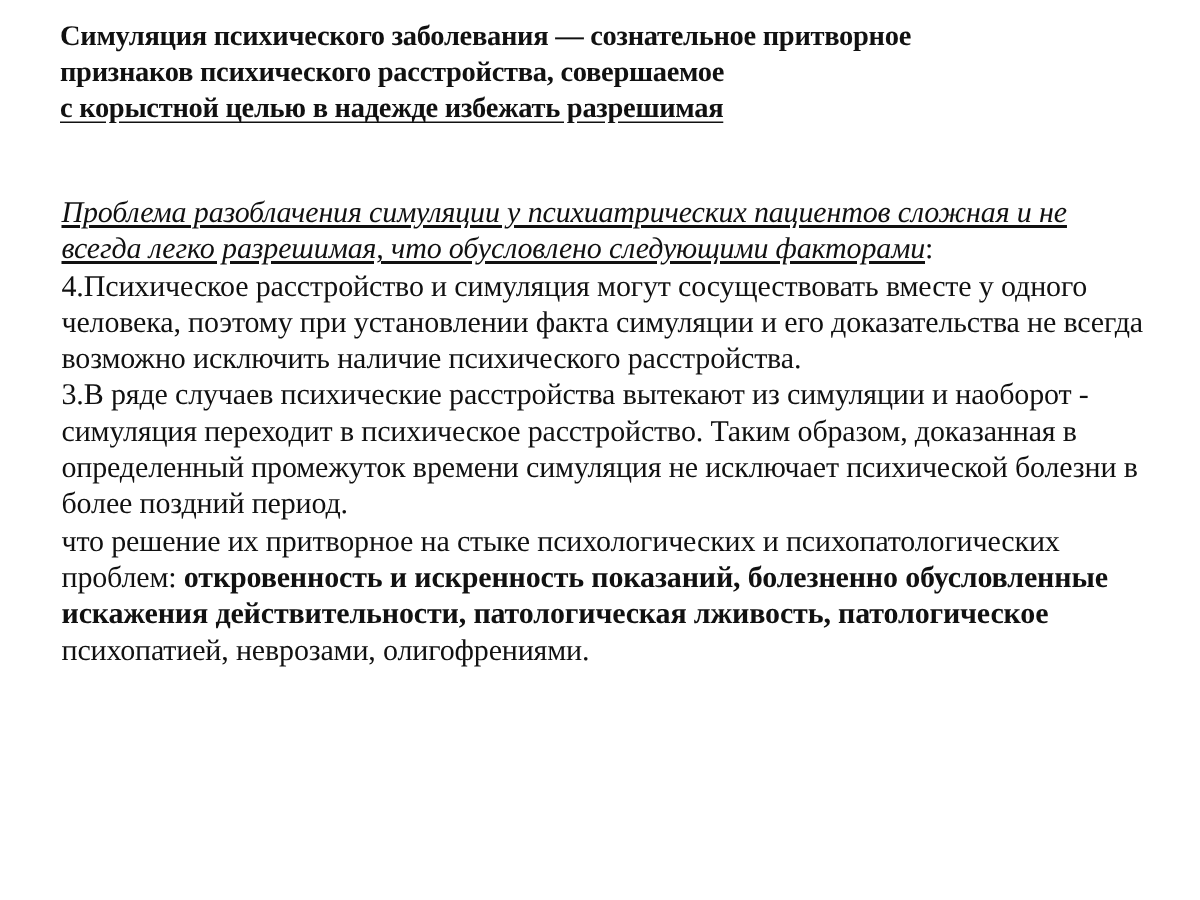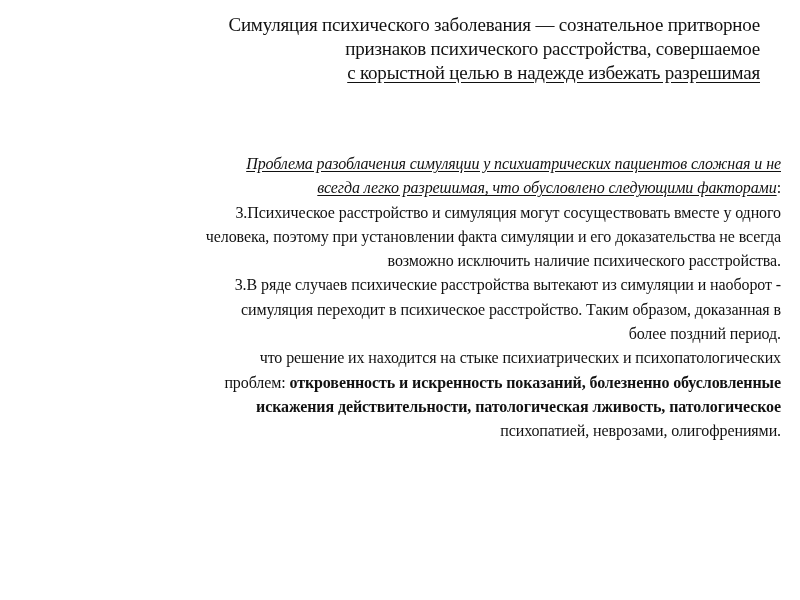--- a/index.html
+++ b/index.html
@@ -18,39 +18,38 @@
       position: absolute;
       left: 0; top: 0;
       width: 800px; height: 600px;
       background: #ffffff;
     }
     .title {
       position: absolute;
       left: 40px;
       top: 13px;
       width: 720px;
-      text-align: right;
+      text-align: left;
       font-family: "Liberation Serif", serif;
-      font-weight: normal;
+      font-weight: bold;
       font-size: 19px;
       line-height: 24px;
       letter-spacing: -0.2px;
     }
     .title .line { display: block; white-space: nowrap; }
     .title .underlined { text-decoration: underline; text-underline-offset: 3px; }
     .body {
       position: absolute;
       left: 41px;
-      top: 152px;
+      top: 130px;
       width: 740px;
       font-family: "Liberation Serif", serif;
-      font-size: 16px;
+      font-size: 20px;
       line-height: 24.3px;
       letter-spacing: -0.1px;
-      text-align: right;
     }
     .body .line { display: block; white-space: nowrap; }
     .intro { font-style: italic; text-decoration: underline; text-underline-offset: 2px; }
     .emph { font-weight: bold; text-underline-offset: 2px; }
   </style>
 </head>
 <body>
 
 <div class="slide">
 
@@ -61,32 +60,33 @@
   </div>
 
   <div class="body">
     <div>
       <span class="line"><span class="intro">Проблема разоблачения симуляции у психиатрических пациентов сложная и не</span></span>
       <span class="line"><span class="intro">всегда легко разрешимая, что обусловлено следующими факторами</span><span>:</span></span>
     </div>
 
 
     <div>
-      <span class="line">3.Психическое расстройство и симуляция могут сосуществовать вместе у одного</span>
+      <span class="line">4.Психическое расстройство и симуляция могут сосуществовать вместе у одного</span>
       <span class="line">человека,  поэтому при установлении факта симуляции и его доказательства не всегда</span>
       <span class="line">возможно  исключить наличие психического расстройства.</span>
     </div>
 
     <div>
       <span class="line">3.В ряде случаев психические расстройства вытекают из симуляции и наоборот -</span>
       <span class="line">симуляция переходит в психическое расстройство. Таким образом, доказанная в</span>
+      <span class="line">определенный промежуток времени симуляция не исключает психической болезни в</span>
       <span class="line">более поздний период.</span>
     </div>
 
     <div>
-      <span class="line">что решение их находится на стыке психиатрических и психопатологических</span>
+      <span class="line">что решение их притворное на стыке психологических и психопатологических</span>
       <span class="line"><span>проблем: </span><span class="emph">откровенность и искренность показаний, болезненно обусловленные</span></span>
       <span class="line"><span class="emph">искажения действительности, патологическая лживость, патологическое</span></span>
       <span class="line">психопатией, неврозами, олигофрениями.</span>
     </div>
   </div>
 
 </div>
 
 </body></html>

